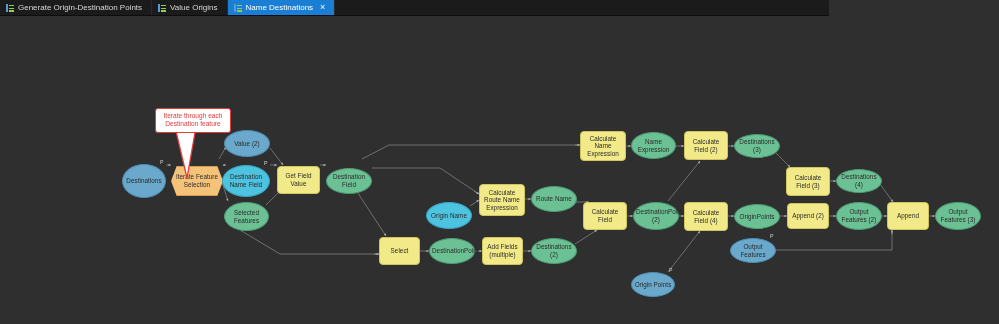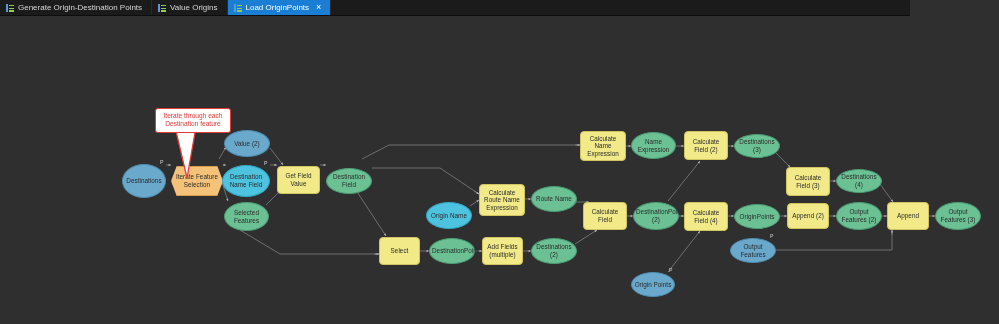--- a/index.html
+++ b/index.html
@@ -4,21 +4,21 @@
 <style>
   html,body{margin:0;padding:0;}
   body{
     width:999px;height:324px;overflow:hidden;
     background:#2f2f2f;
     font-family:"Liberation Sans","DejaVu Sans",sans-serif;
     -webkit-font-smoothing:antialiased;
   }
   
   #tabbar{
-    position:absolute;left:0;top:0;width:910px;height:15px;
+    position:absolute;left:0;top:0;width:829px;height:15px;
     background:#1b1b1b;display:flex;align-items:stretch;
     border-bottom:1px solid #0d0d0d;
   }
   .tab{
     display:flex;align-items:center;gap:4px;
     padding:0 9px 0 6px;height:15px;
     font-size:8px;color:#d6d6d6;white-space:nowrap;
     border-right:1px solid #2a2a2a;
     cursor:default;
   }
@@ -107,21 +107,21 @@
       </span>
       <span>Value Origins</span>
     </div>
     <div class="tab active">
       <span class="tabicon">
         <i class="a"></i>
         <i class="b"></i>
         <i class="c"></i>
         <i class="d"></i>
       </span>
-      <span>Load OriginPoints</span>
+      <span>Name Destinations</span>
       <span class="tabclose">×</span>
     </div>
   </div>
 
 <div id="canvas">
   <svg id="edges" viewBox="0 0 999 308" xmlns="http://www.w3.org/2000/svg">
     <defs>
       <marker id="arw" markerWidth="5" markerHeight="5" refX="4.2" refY="2" orient="auto">
         <path d="M0,0 L4.4,2 L0,4 z" fill="#b0b0b0"></path>
       </marker>

